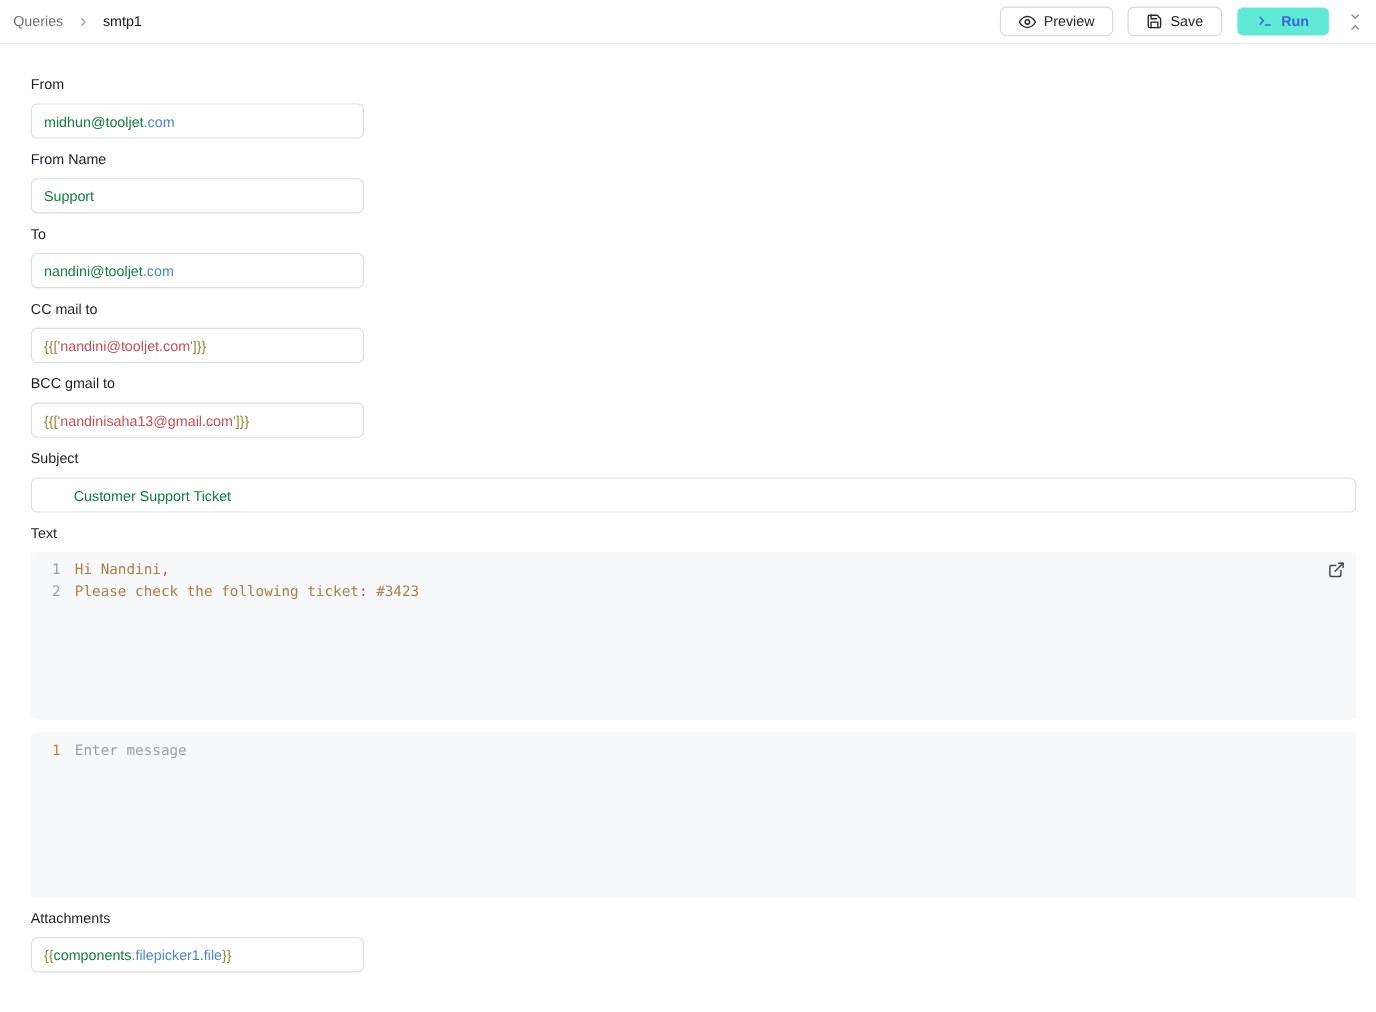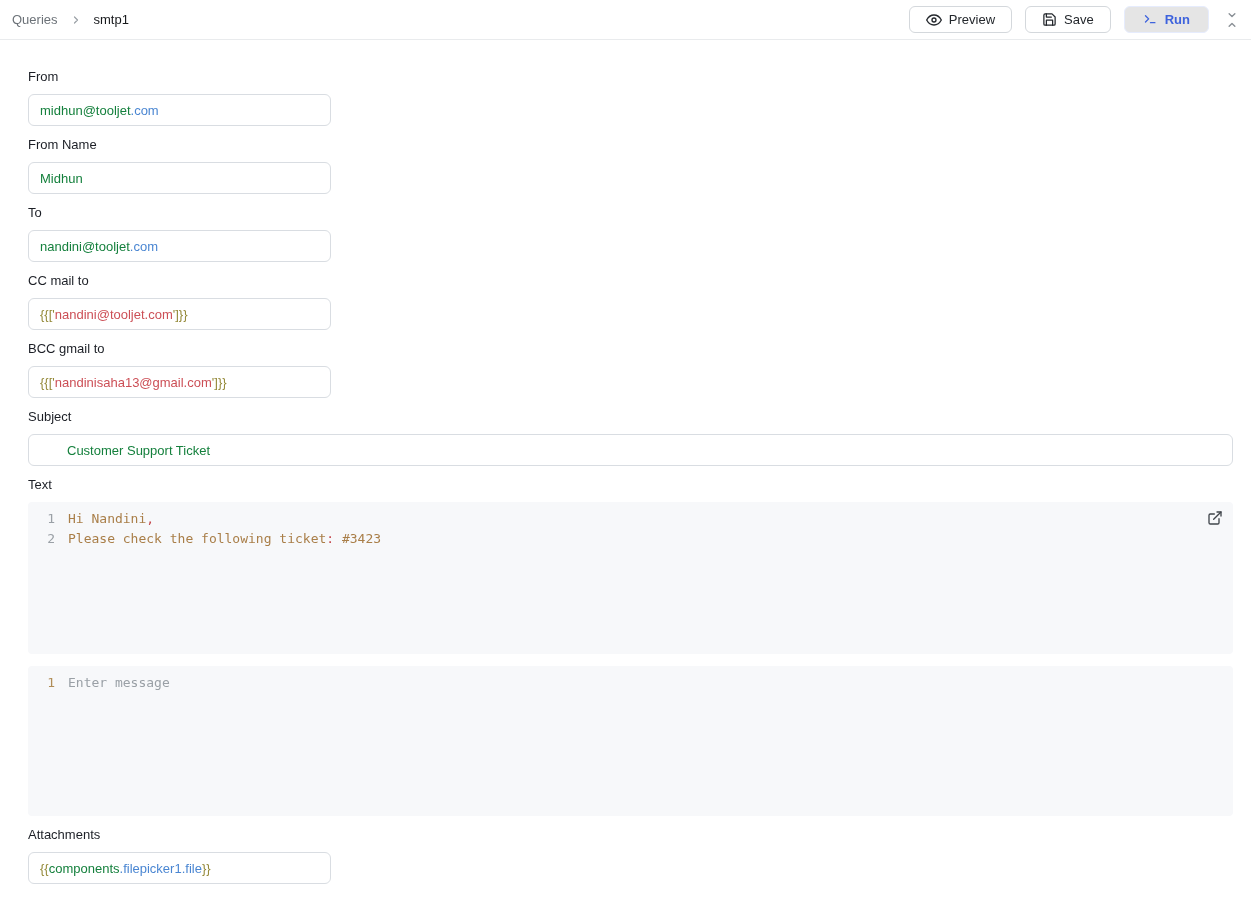--- a/index.html
+++ b/index.html
@@ -27,21 +27,21 @@
   .header-actions { display: flex; align-items: center; gap: 13px; }
   .btn {
     display: inline-flex; align-items: center; gap: 7px;
     height: 27px; padding: 0 16px;
     border: 1px solid #d4d8dc; border-radius: 6px;
     background: #fff; font-size: 13px; font-weight: 500; color: #23272c;
     cursor: pointer; font-family: inherit;
   }
   .btn svg { flex-shrink: 0; }
   .btn-run {
-    background: #e5e5e5; border-color: #e6ecfd;
+    background: #5eead4; border-color: #e6ecfd;
     color: #3e63dd; font-weight: 600; padding: 0 18px;
   }
   .collapse-btn {
     color: #8a9096; display: flex; align-items: center;
     cursor: pointer; padding: 2px; margin-left: 1px; background: none; border: none;
   }
 
   
   .content { padding: 30px 18px 0 28px; }
   .field { margin-bottom: 12px; }
@@ -153,21 +153,21 @@
   <div class="field">
     <div class="field-label">From</div>
     <div class="text-input">
       <span class="tok-dark">midhun@tooljet</span><span class="tok-blue">.com</span>
     </div>
   </div>
 
   <div class="field">
     <div class="field-label">From Name</div>
     <div class="text-input">
-      <span class="tok-dark">Midhun</span>
+      <span class="tok-dark">Support</span>
     </div>
   </div>
 
   <div class="field">
     <div class="field-label">To</div>
     <div class="text-input">
       <span class="tok-dark">nandini@tooljet</span><span class="tok-blue">.com</span>
     </div>
   </div>
 

